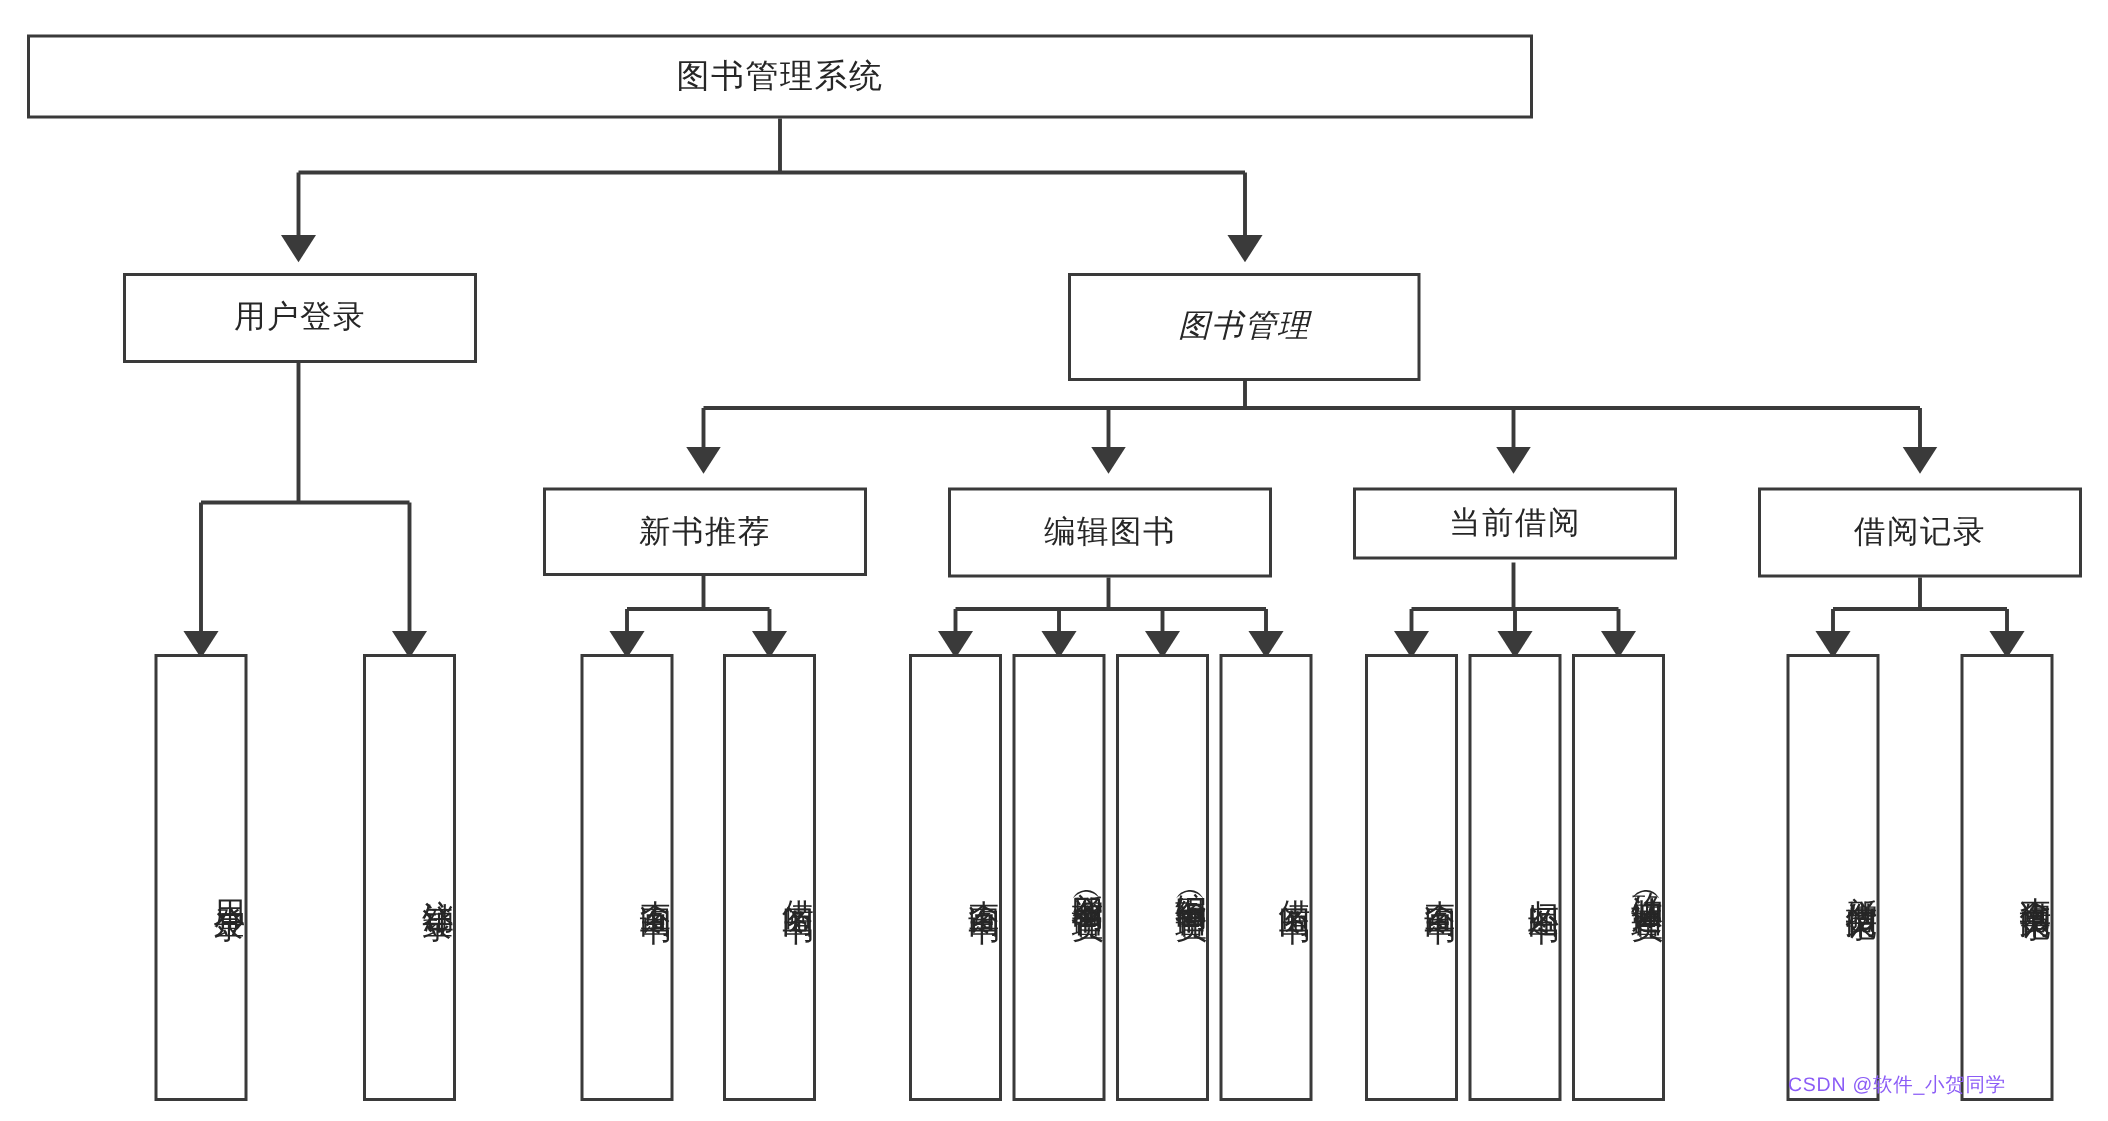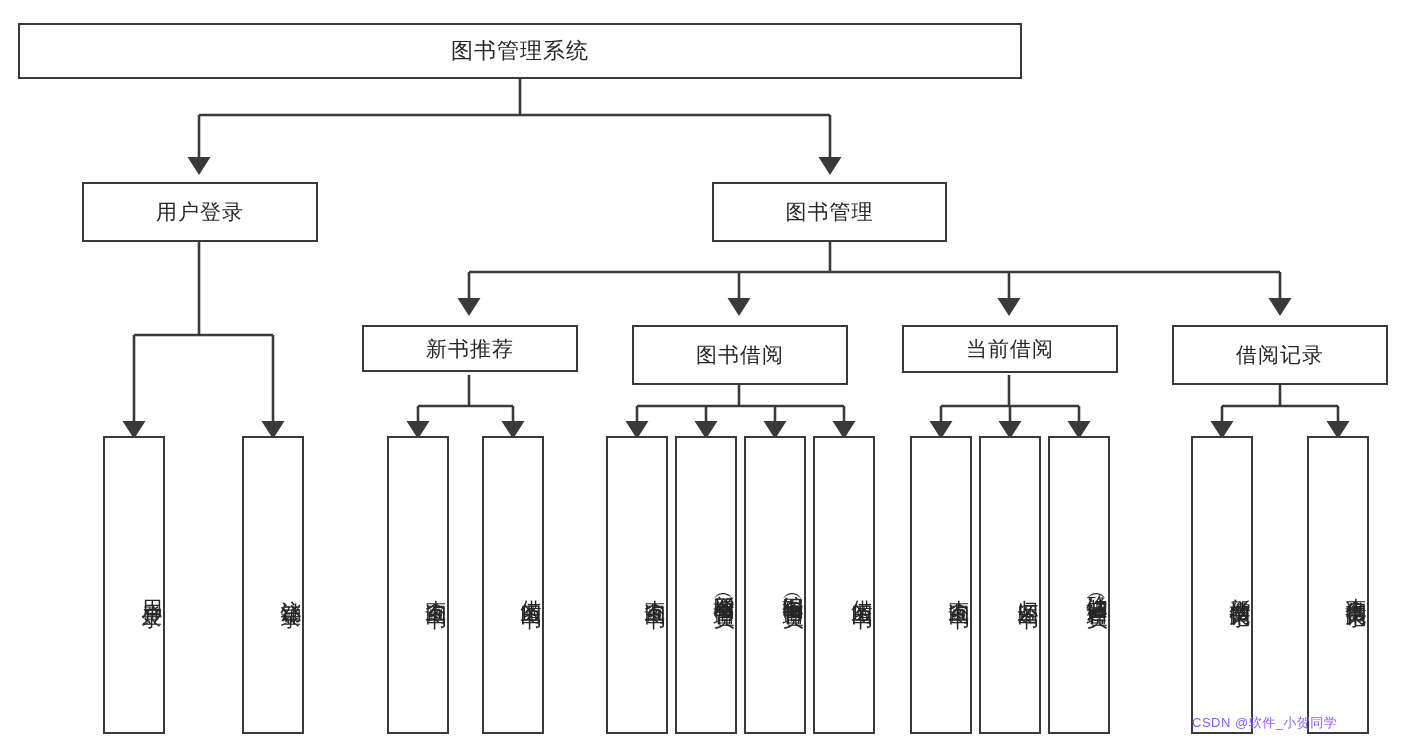--- a/index.html
+++ b/index.html
@@ -125,29 +125,29 @@
     </g>
   </svg>
 
   <div class="node horiz root" style="left:18px; top:13px; width:1004px; height:56px;">
     <span>图书管理系统</span>
   </div>
 
   <div class="node horiz" style="left:82px; top:172px; width:236px; height:60px;">
     <span>用户登录</span>
   </div>
-  <div class="node horiz" style="left:712px; top:172px; width:235px; height:60px;">
+  <div class="node horiz" style="left:712px; top:172px; width:235px; height:72px;font-style:italic;">
     <span>图书管理</span>
   </div>
 
-  <div class="node horiz" style="left:362px; top:315px; width:216px; height:47px;">
+  <div class="node horiz" style="left:362px; top:315px; width:216px; height:59px;">
     <span>新书推荐</span>
   </div>
   <div class="node horiz" style="left:632px; top:315px; width:216px; height:60px;">
-    <span>图书借阅</span>
+    <span>编辑图书</span>
   </div>
   <div class="node horiz" style="left:902px; top:315px; width:216px; height:48px;">
     <span>当前借阅</span>
   </div>
   <div class="node horiz" style="left:1172px; top:315px; width:216px; height:60px;">
     <span>借阅记录</span>
   </div>
 
   <div class="node vert" style="left:103px; top:436px; width:62px; height:298px;">
     <span>用户登录</span>

